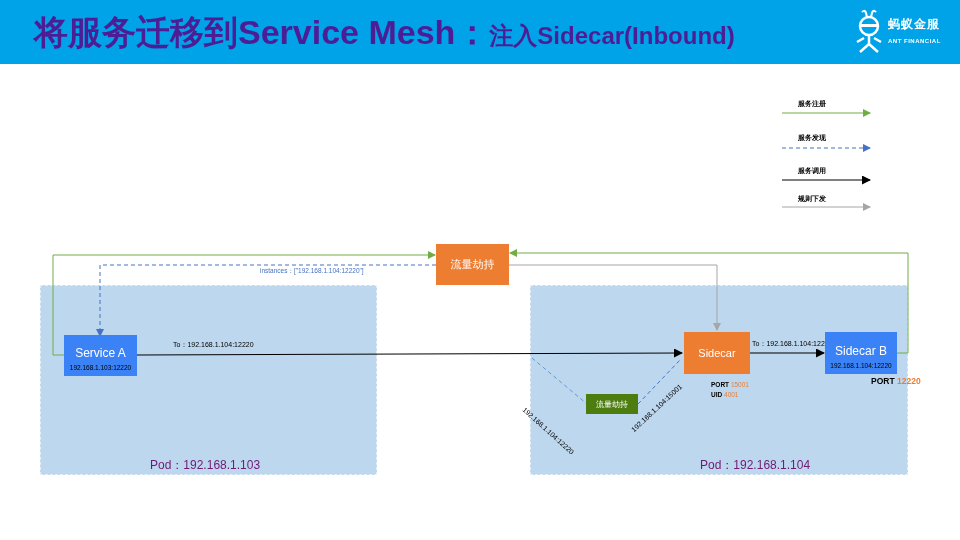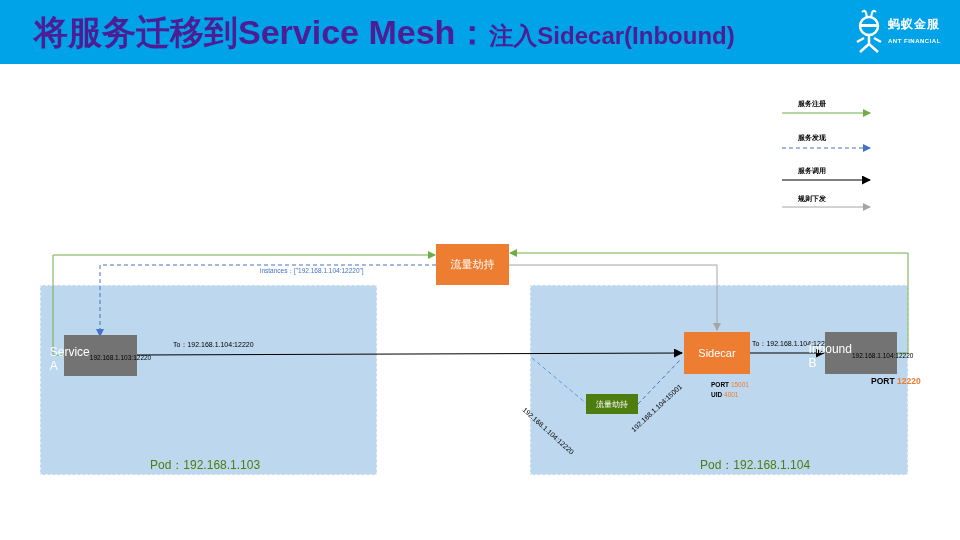--- a/index.html
+++ b/index.html
@@ -5,23 +5,23 @@
   html, body { margin:0; padding:0; }
   body { width:960px; height:540px; position:relative; background:#ffffff; overflow:hidden;
          font-family:"Liberation Sans", "DejaVu Sans", sans-serif; }
   .header { position:absolute; left:0; top:0; width:960px; height:64px; background:#00a2e8; }
   .title { position:absolute; left:34px; top:10px; color:#4c1d95; font-size:34px; white-space:nowrap; line-height:44px;font-weight:bold; }
   .title .sub { font-size:24px; }
   .logo { position:absolute; left:852px; top:8px; width:100px; height:50px; color:#fff; }
   .logo .cn { position:absolute; left:36px; top:8px; font-size:12px; font-weight:bold; letter-spacing:1px; }
   .logo .en { position:absolute; left:36px; top:30px; font-size:6px; font-weight:bold; letter-spacing:0.5px; }
   .pod { position:absolute; background:#bdd7ee; border:1px dashed #e8eef6; box-sizing:border-box; }
-  .pod-label { position:absolute; color:#4d7c0f; font-size:12px; white-space:nowrap; }
+  .pod-label { position:absolute; color:#701a75; font-size:12px; white-space:nowrap; }
   .box { position:absolute; display:flex; align-items:center; justify-content:center; color:#fff; box-sizing:border-box; }
-  .svc { background:#737373; flex-direction:row; }
+  .svc { background:#3b82f6; flex-direction:column; }
   .svc .name { font-size:12px; margin-top:6px; }
   .svc .ip { font-size:6.5px; color:#000; margin-top:4px; }
   .orange { background:#ed7d31; font-size:11px; }
   .black { background:#4d7c0f; font-size:8px; }
   .lbl { position:absolute; font-size:7px; color:#000; white-space:nowrap; }
   .legend-lbl { position:absolute; font-size:7px; font-weight:bold; color:#000; white-space:nowrap; }
   .port { position:absolute; font-size:6.5px; font-weight:bold; color:#000; white-space:nowrap; line-height:10px; }
   .port .v { color:#ed7d31; font-weight:normal; }
   svg.overlay { position:absolute; left:0; top:0; }
 </style>
@@ -106,21 +106,21 @@
 </div>
 <div class="lbl" style="left:752px;top:339px;">To：192.168.1.104:12220</div>
 <div class="port" style="left:711px;top:380px;">
   <span>PORT</span> <span class="v">15001</span>
 </div>
 <div class="port" style="left:711px;top:390px;">
   <span>UID</span> <span class="v">4001</span>
 </div>
 
 <div class="box svc" style="left:825px;top:332px;width:72px;height:42px;">
-  <span class="name">Inbound B</span>
+  <span class="name">Sidecar B</span>
   <span class="ip">192.168.1.104:12220</span>
 </div>
 <div class="port" style="left:835px;top:376px;font-size:8.5px;padding-left:36px;">
   <span>PORT</span> <span class="v" style="font-weight:bold;">12220</span>
 </div>
 
 <div class="box black" style="left:586px;top:394px;width:52px;height:20px;">
   <span>流量劫持</span>
 </div>
 <div class="lbl" style="left:526px;top:406px;transform:rotate(42deg);transform-origin:left top;">192.168.1.104:12220</div>

